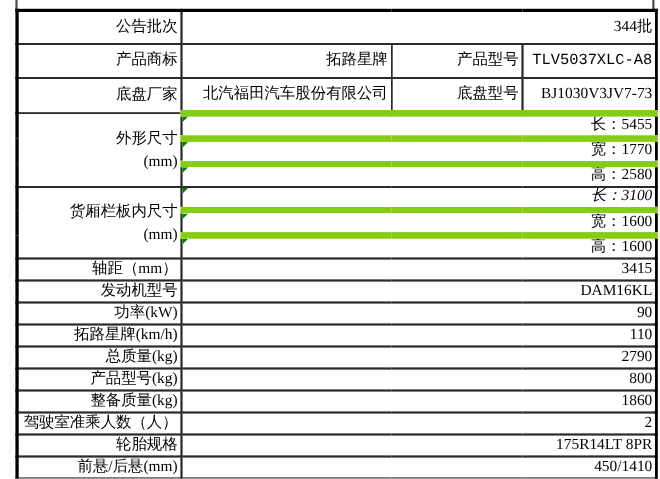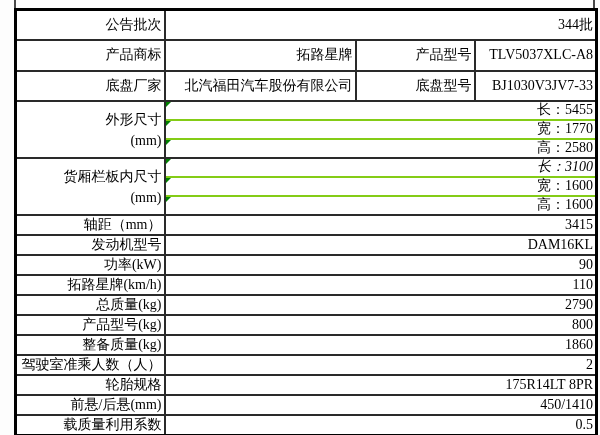--- a/index.html
+++ b/index.html
@@ -22,24 +22,24 @@
   }
   td{
     border:2px solid #2a2a2a;
     background:#ffffff;
     text-align:right;vertical-align:middle;
     font-size:14px;line-height:1.05;color:#000;
     padding:0 2px;position:relative;
     overflow:hidden;white-space:nowrap;
   }
   tr.h30 td{height:28px;}
-  tr.h31 td{height:29px;}
+  tr.h31 td{height:29px;font-family:Liberation Mono, monospace;}
   tr.hdim td{height:17px;}
   tr.hstd td{height:18px;}
-  td.dimval{border-top:2px solid #84cc16;border-bottom:1px solid #8a8a8a;}
+  td.dimval{border-top:6px solid #84cc16;border-bottom:1px solid #8a8a8a;}
   td.sec-top{border-top:2px solid #2a2a2a;font-style:italic;}
   td.sec-bottom{border-bottom:2px solid #2a2a2a;}
   td.wide{letter-spacing:0px;margin-top:24px;}
   .two-line{line-height:1.5;}
   
   .cmark{
     position:absolute;top:0;left:0;width:0;height:0;
     border-top:5px solid #008000;border-right:5px solid transparent;
   }
   col.c1{width:149px;}
@@ -72,21 +72,21 @@
       <td>产品商标</td>
       <td>拓路星牌</td>
       <td>产品型号</td>
       <td>TLV5037XLC-A8</td>
     </tr>
 
     <tr class="h30">
       <td>底盘厂家</td>
       <td class="wide">北汽福田汽车股份有限公司</td>
       <td>底盘型号</td>
-      <td>BJ1030V3JV7-33</td>
+      <td>BJ1030V3JV7-73</td>
     </tr>
 
     <tr class="hdim">
       <td rowspan="3">
         <div class="two-line">
           <div>外形尺寸</div>
           <div>(mm)</div>
         </div>
       </td>
       <td colspan="3" class="dimval">

